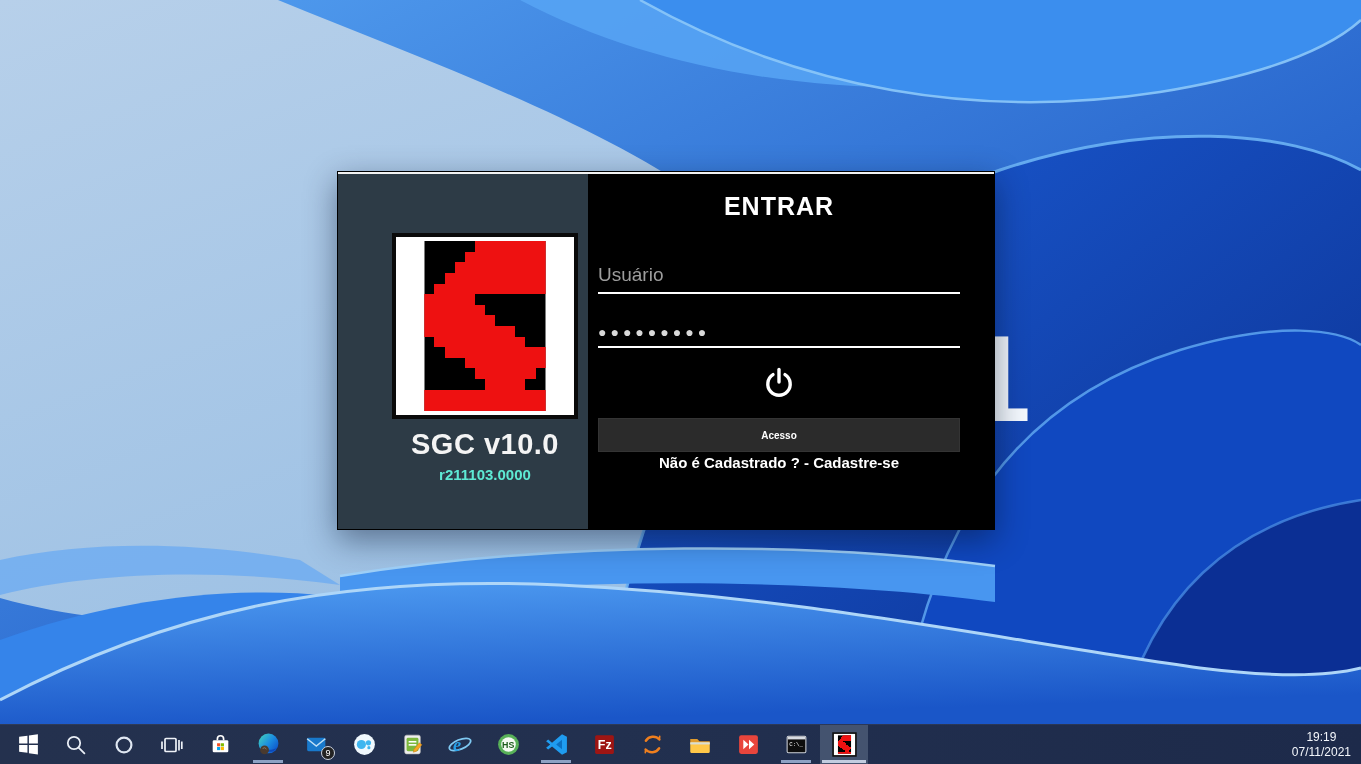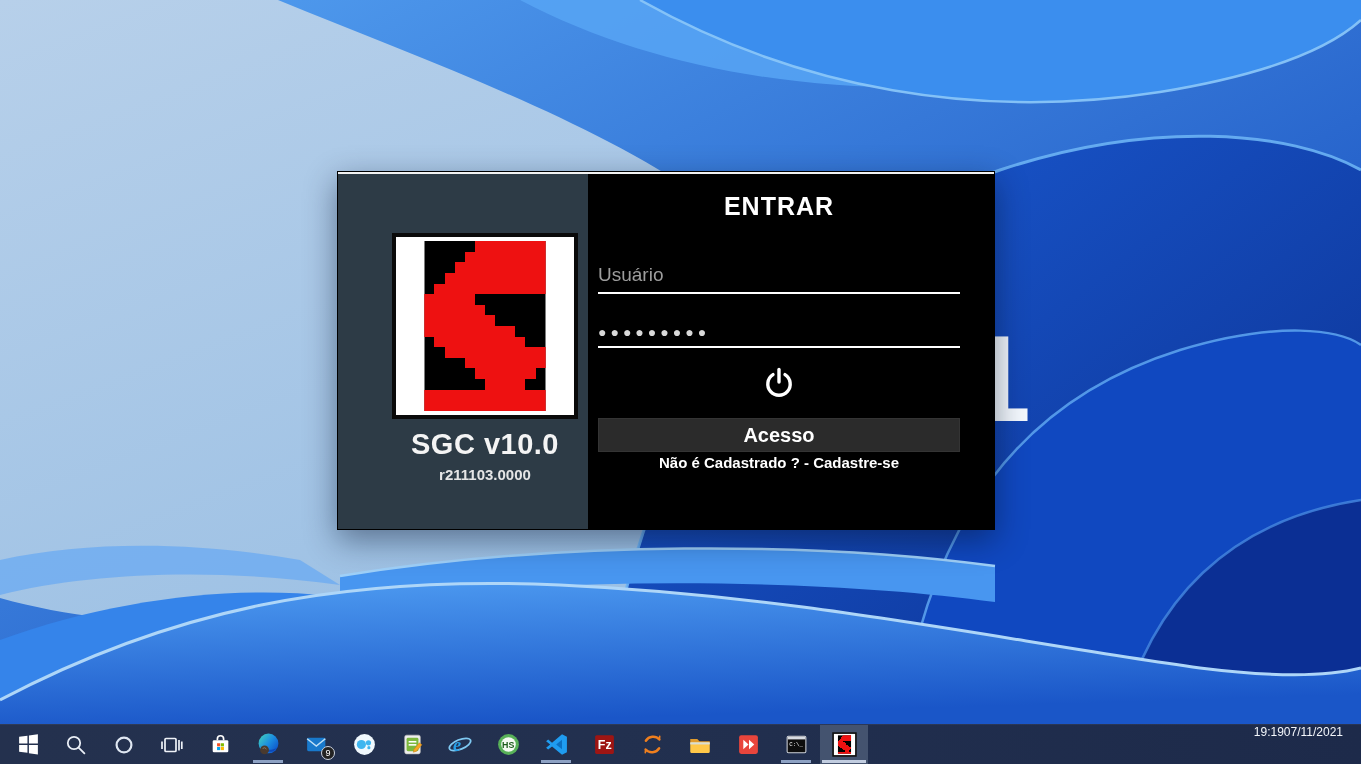--- a/index.html
+++ b/index.html
@@ -19,47 +19,47 @@
   .titlebar-text { color:#ffffff; font-size:12.5px; flex:1; white-space:nowrap; }
   .close-btn { color:#9a9a9a; font-size:18px; line-height:18px; padding:0 4px; cursor:default; }
   .title-separator { height:2px; background:#f2f2f2; flex:0 0 auto; }
   .window-body { flex:1; display:flex; min-height:0; }
 
   .left-panel { width:250px; background:#2d3b46; display:flex; flex-direction:column; align-items:center;padding-left:44px; }
   .logo-frame { margin-top:59px; width:186px; height:186px; background:#ffffff; border:4px solid #0a0a0a;
     display:flex; align-items:center; justify-content:center; }
   .logo-frame svg { display:block; }
   .app-name { margin-top:9px; color:#f4f4f4; font-size:29px; font-weight:bold; letter-spacing:.5px; }
-  .app-build { margin-top:5px; color:#e5e5e5; font-size:15px; font-weight:bold; }
+  .app-build { margin-top:5px; color:#5eead4; font-size:15px; font-weight:bold; }
 
   .right-panel { flex:1; background:#000000; padding:10px 34px 0 10px; display:flex; flex-direction:column; }
   .login-heading { text-align:center; color:#ffffff; font-size:25px; font-weight:bold; letter-spacing:1px; line-height:44px; }
   .field { border-bottom:2px solid #ffffff; height:42px; display:flex; align-items:flex-end; padding-bottom:6px; }
   .field.username { margin-top:24px;text-decoration:underline; }
   .field.password { margin-top:12px; }
   .placeholder { color:#9d9d9d; font-size:19px; }
   .dots { color:#d9d9d9; font-size:14px; letter-spacing:4px; }
   .power { margin-top:14px; height:44px; display:flex; align-items:center; justify-content:center; }
   .acesso { margin-top:12px; height:34px; background:#2b2b2b; border:1px solid #343434; color:#ffffff;
-    font-size:20px; font-weight:bold; font-family:"Liberation Sans",sans-serif; width:100%; }
+    font-size:10px; font-weight:bold; font-family:"Liberation Sans",sans-serif; width:100%; }
   .register { margin-top:2px; text-align:center; color:#ffffff; font-size:15px; font-weight:bold; }
 
   
   .taskbar { position:absolute; left:0; bottom:0; width:1361px; height:40px; z-index:3;
     background:linear-gradient(90deg,#243click14e 0%,#22304f 45%,#1d2a4a 100%);
     background:linear-gradient(90deg,#24314e 0%,#22304f 45%,#1d2a4a 100%);
     display:flex; align-items:stretch; padding-left:4px; border-top:1px solid rgba(255,255,255,.05); }
   .tb-btn { width:48px; display:flex; align-items:center; justify-content:center; position:relative; }
   .tb-btn svg { display:block; }
   .tb-btn .indicator { position:absolute; bottom:1px; left:9px; width:30px; height:3px; background:#8ea2c4; }
   .tb-btn.active { background:#44536f; }
   .tb-btn.active .indicator { background:#c2cde0; left:2px; width:44px; }
   .badge { position:absolute; right:5px; bottom:4px; width:14px; height:14px; border-radius:50%;
     background:#222222; border:1px solid #cdd4e0; color:#ffffff; font-size:9px; line-height:12px; text-align:center; }
-  .tb-clock { margin-left:auto; padding:0 18px 0 6px; display:flex; flex-direction:row; justify-content:center;
+  .tb-clock { margin-left:auto; padding:0 10px 0 6px; display:flex; flex-direction:column; justify-content:center;
     color:#f3f6fb; font-size:12px; line-height:15px; text-align:center; }
 </style>
 </head>
 <body>
 
 <svg width="0" height="0" style="position:absolute">
   <symbol id="pixS" viewBox="0 0 120 168">
     <rect x="0" y="0" width="120" height="168" fill="#000"></rect>
     <g fill="#ee1111" shape-rendering="crispEdges">
       <rect x="50" y="0" width="70" height="10.5"></rect>

